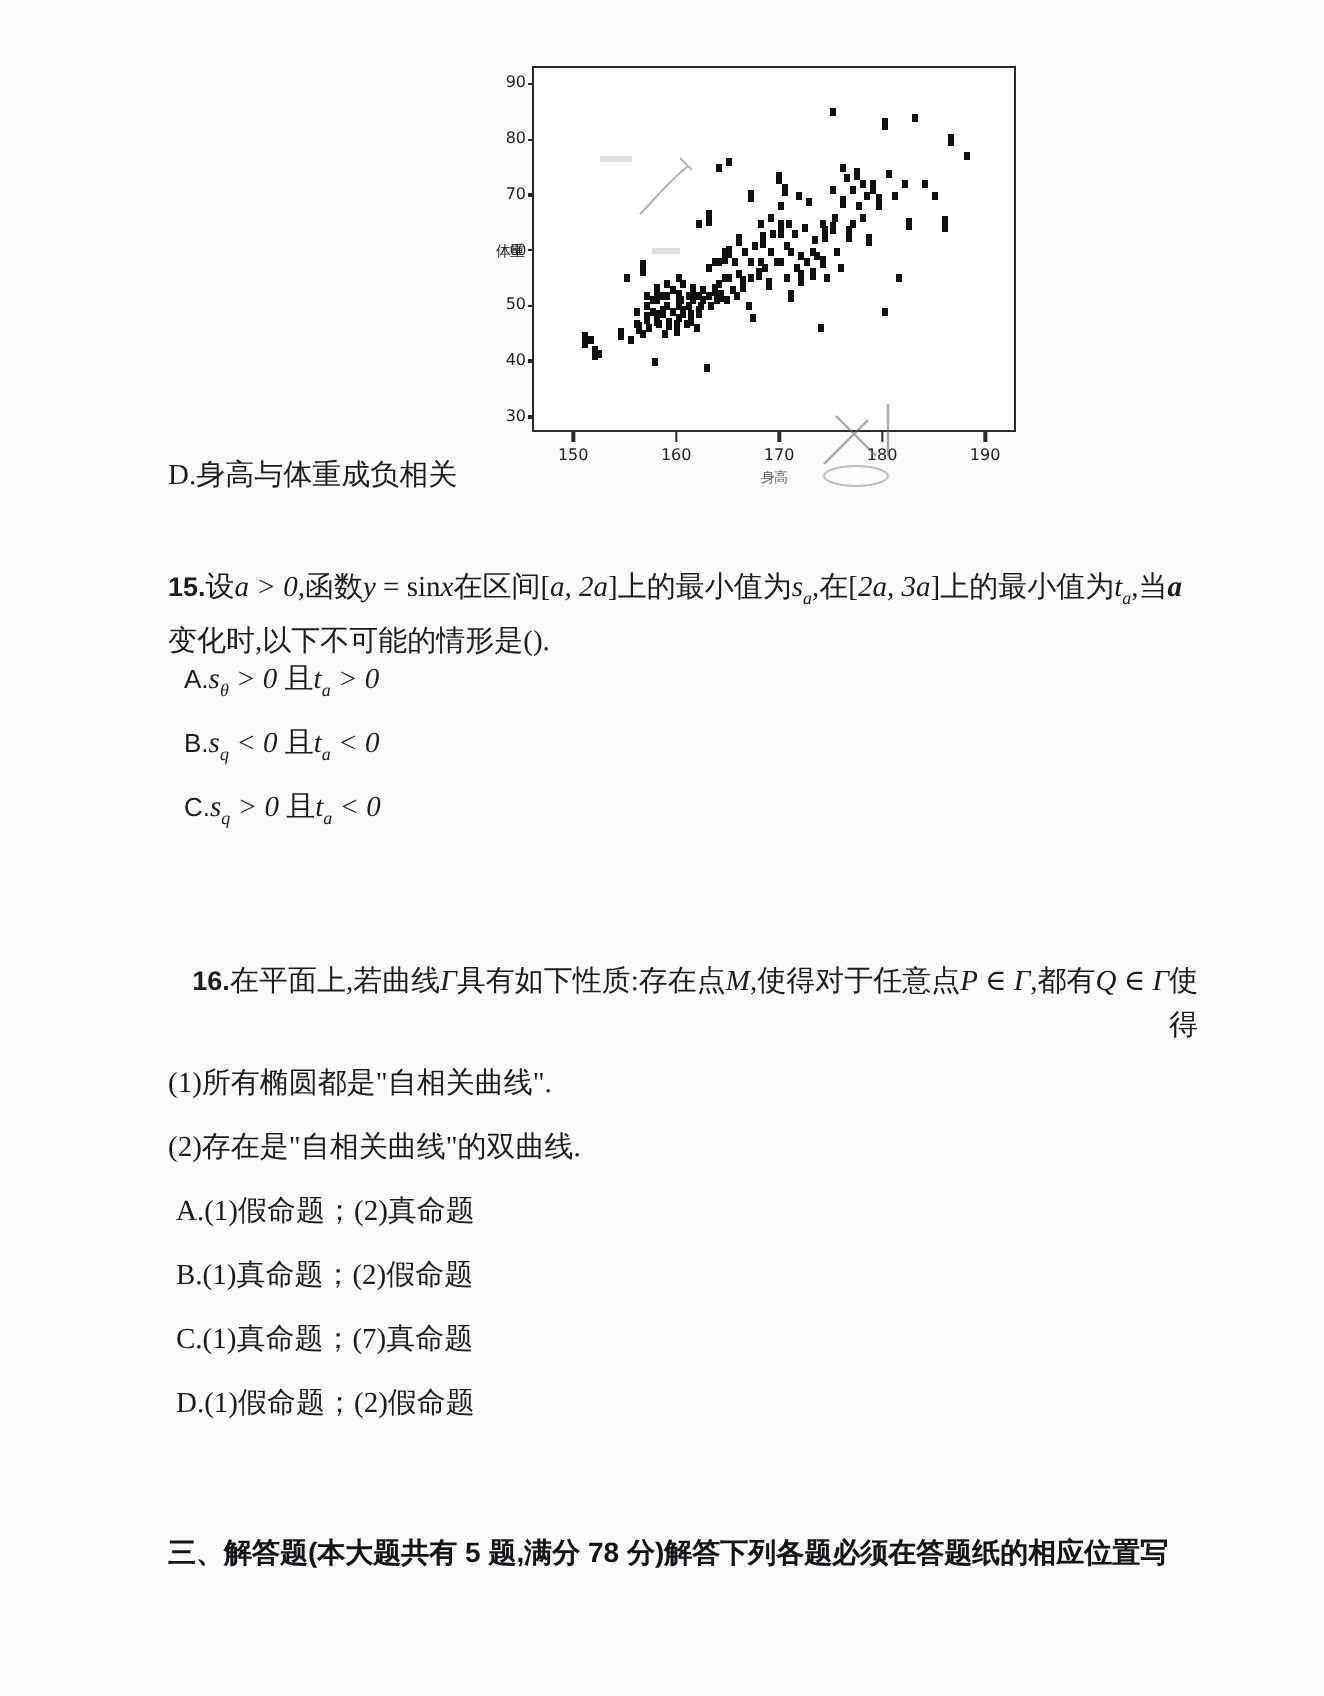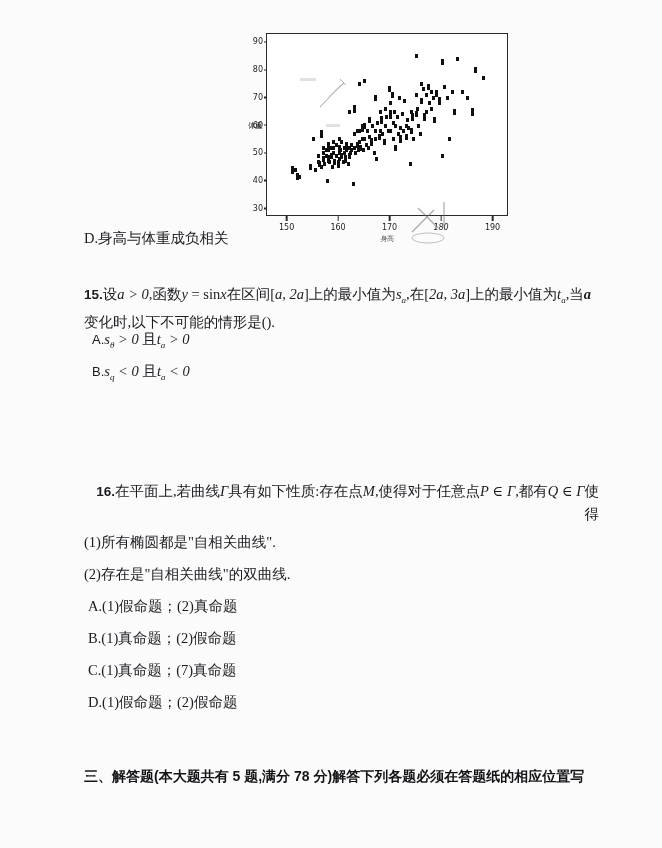--- a/index.html
+++ b/index.html
@@ -186,21 +186,21 @@
 <div class="page">
 
   <div class="figure">
 
     <div class="ylabel">体重</div>
 
     <div class="ytick-col">
         <div class="ytick" style="top: 8.31818px;">90</div>
         <div class="ytick" style="top: 36.0455px;">80</div>
         <div class="ytick" style="top: 63.7727px;">70</div>
-        <div class="ytick" style="top: 91.5px;">60</div>
+        <div class="ytick" style="top: 91.5px; font-family: Liberation Serif, serif;">60</div>
         <div class="ytick" style="top: 119.227px;">50</div>
         <div class="ytick" style="top: 146.955px;">40</div>
         <div class="ytick" style="top: 174.682px;">30</div>
       </div>
 
     <div class="plot-frame">
         <div class="pt" style="left: 24.2447px; top: 131.864px; height: 8px;"></div>
         <div class="pt" style="left: 26.8191px; top: 133.864px;"></div>
         <div class="pt" style="left: 29.3936px; top: 139.409px;"></div>
         <div class="pt" style="left: 29.3936px; top: 142.182px;"></div>
@@ -356,21 +356,21 @@
         <div class="pt" style="left: 199.309px; top: 61.7727px;"></div>
         <div class="pt" style="left: 204.457px; top: 73.6364px; height: 8px;"></div>
         <div class="pt" style="left: 207.032px; top: 33.0455px; height: 6px;"></div>
         <div class="pt" style="left: 214.755px; top: 42.3636px;"></div>
       </div>
 
     <div class="xtick-row">
         <div class="xtick" style="left: 20.5957px;">150</div>
         <div class="xtick" style="left: 72.0851px;">160</div>
         <div class="xtick" style="left: 123.574px;">170</div>
-        <div class="xtick" style="left: 175.064px; font-style: italic;">180</div>
+        <div class="xtick" style="left: 175.064px;">180</div>
         <div class="xtick" style="left: 226.553px;">190</div>
       </div>
 
     <div class="xlabel">身高</div>
 
     <svg class="scribble" style="left:78px;top:55px;" width="40" height="40" viewBox="0 0 40 40">
       <path d="M2 34 C10 26 16 18 26 10" stroke="#777" stroke-width="1.1" fill="none"></path>
       <path d="M22 6 L28 12" stroke="#777" stroke-width="1" fill="none"></path>
     </svg>
     <svg class="scribble" style="left:168px;top:180px;" width="60" height="46" viewBox="0 0 60 46">
@@ -392,20 +392,23 @@
         <span class="qnum">15.</span><span>设</span><span class="mathi">a</span><span class="mathi"> &gt; 0,</span><span>函数</span><span class="mathi">y</span><span> = sin</span><span class="mathi">x</span><span>在区间[</span><span class="mathi">a, 2a</span><span>]上的最小值为</span><span class="mathi">s</span><sub>a</sub><span>,在[</span><span class="mathi">2a, 3a</span><span>]上的最小值为</span><span class="mathi">t</span><sub>a</sub><span>,当</span><span class="mathi" style="font-weight:bold">a</span>
       </div>
       <div class="qhead" style="padding-left:0">变化时,以下不可能的情形是().</div>
 
       <div class="opt" style="position:absolute;top:46px;left:8px;">
         <span class="optlabel">A.</span><span class="mathi">s</span><sub>θ</sub><span class="mathi"> &gt; 0 </span><span>且</span><span class="mathi">t</span><sub>a</sub><span class="mathi"> &gt; 0</span>
       </div>
       <div class="opt" style="position:absolute;top:78px;left:8px;">
         <span class="optlabel">B.</span><span class="mathi">s</span><sub>q</sub><span class="mathi"> &lt; 0 </span><span>且</span><span class="mathi">t</span><sub>a</sub><span class="mathi"> &lt; 0</span>
       </div>
+      <div class="opt" style="position:absolute;top:110px;left:8px;">
+        <span class="optlabel">C.</span><span class="mathi">s</span><sub>q</sub><span class="mathi"> &gt; 0 </span><span>且</span><span class="mathi">t</span><sub>a</sub><span class="mathi"> &lt; 0</span>
+      </div>
     </div>
 
     <div style="position:absolute;top:480px;width:515px;text-align:right;">
       <div class="qhead">
         <span class="qnum">16.</span><span>在平面上,若曲线</span><span class="mathi">Γ</span><span>具有如下性质:存在点</span><span class="mathi">M</span><span>,使得对于任意点</span><span class="mathi">P</span><span> ∈ </span><span class="mathi">Γ</span><span>,都有</span><span class="mathi">Q</span><span> ∈ </span><span class="mathi">Γ</span><span>使得</span>
       </div>
 
       <div class="line" style="position:absolute;top:52px;left:0;">(1)所有椭圆都是"自相关曲线".</div>
       <div class="line" style="position:absolute;top:84px;left:0;">(2)存在是"自相关曲线"的双曲线.</div>
 

